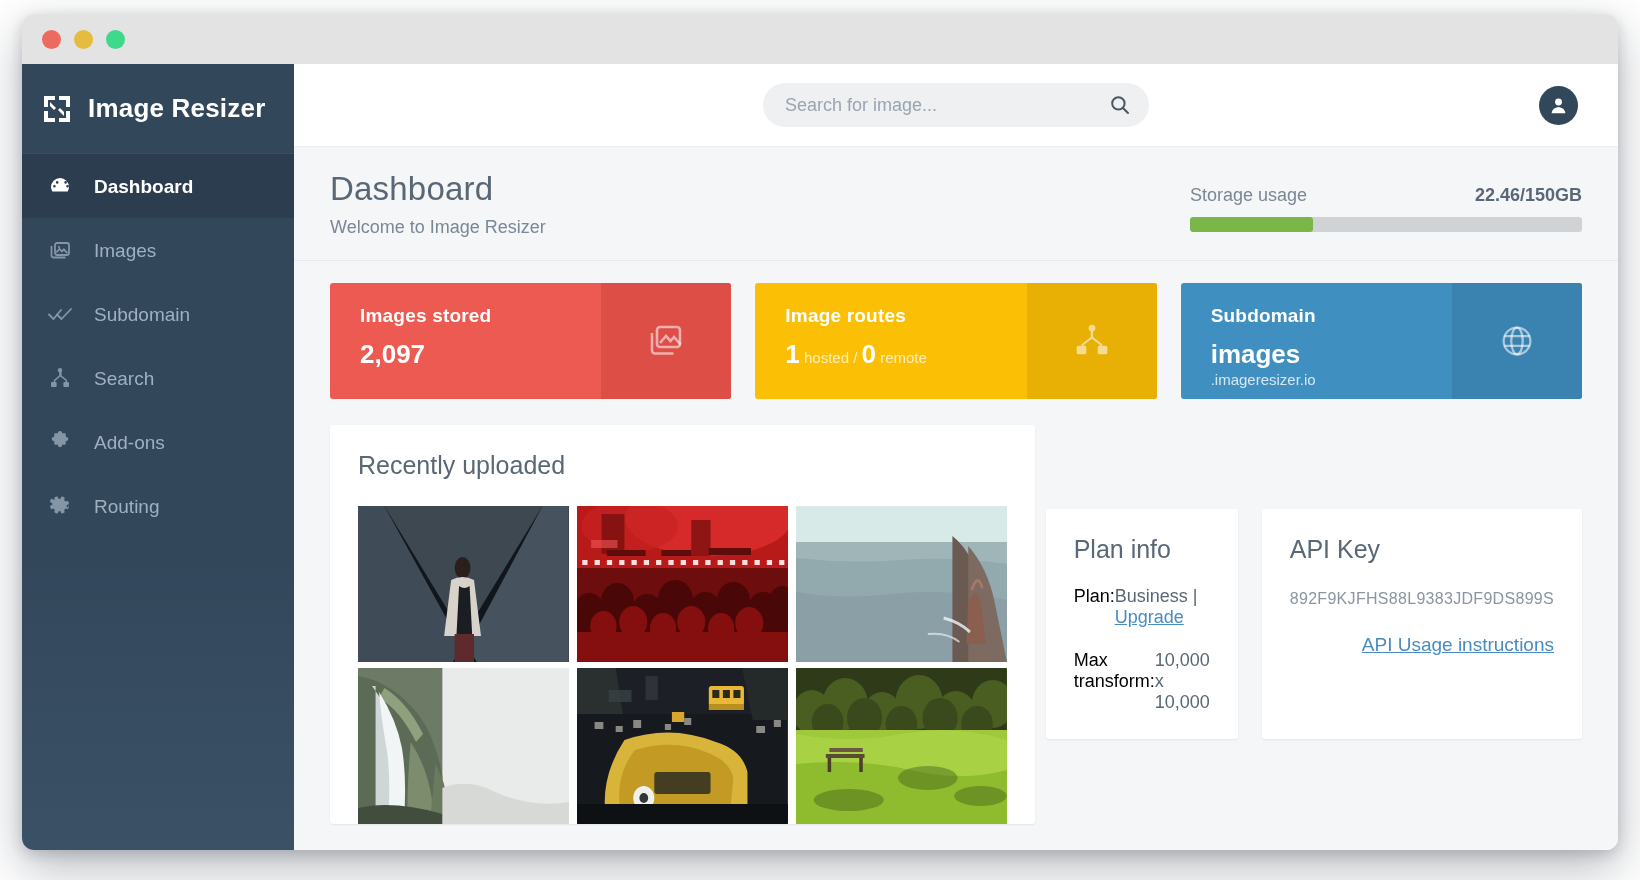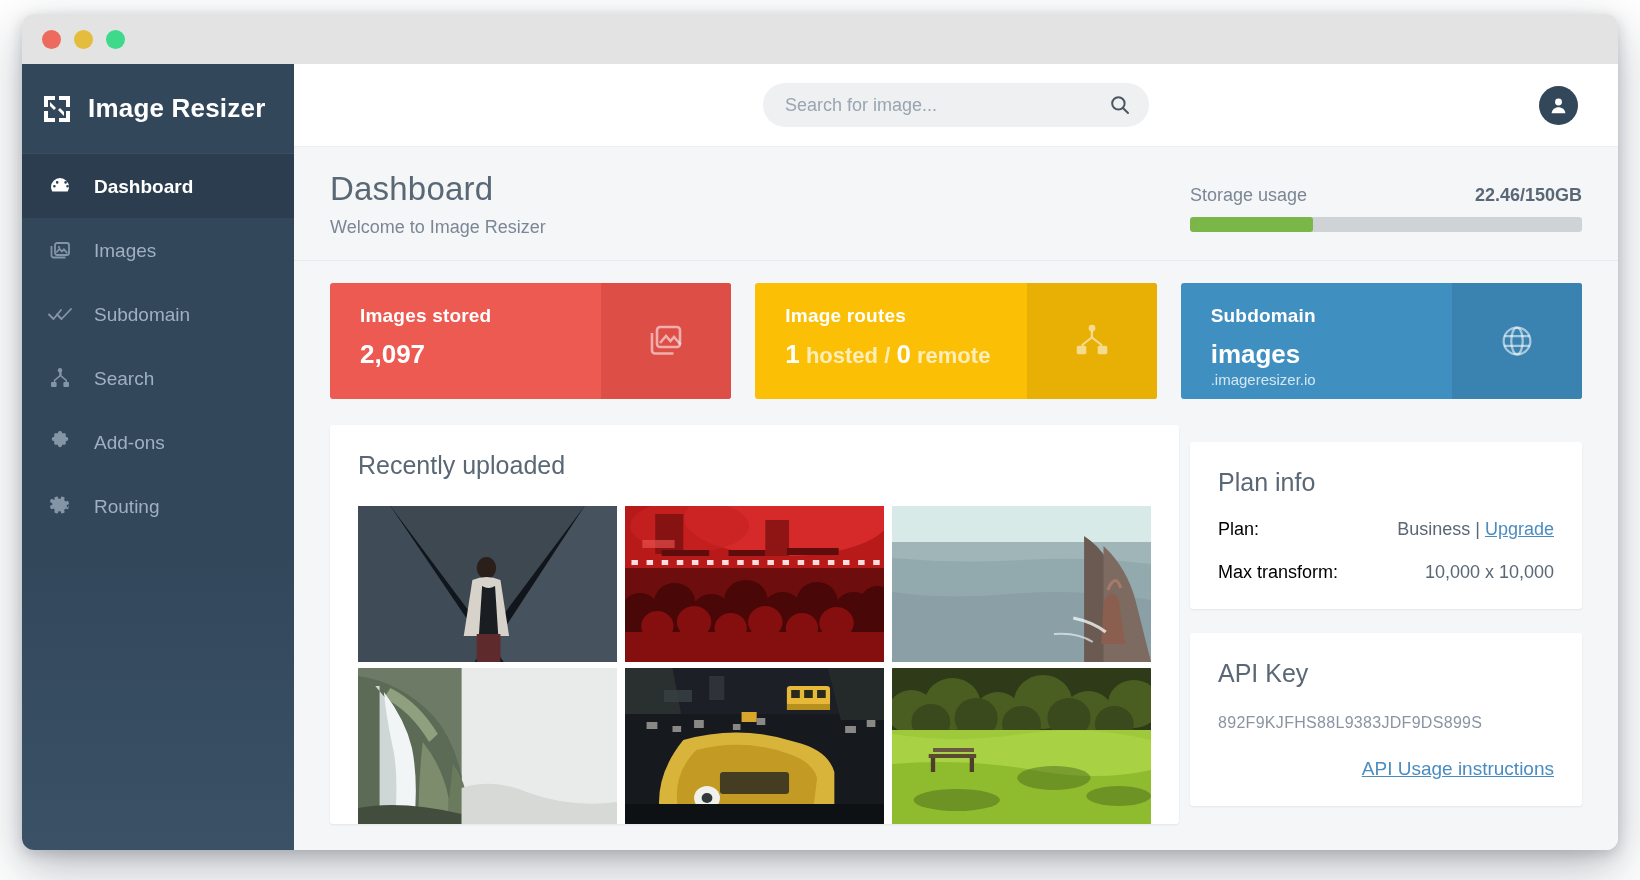--- a/index.html
+++ b/index.html
@@ -207,21 +207,21 @@
     overflow: hidden;
     cursor: pointer;
   }
   .stat-main {
     flex: 1 1 auto;
     padding: 22px 0 0 30px;
     color: #ffffff;
   }
   .stat-title { font-size: 19px; font-weight: bold; letter-spacing: 0.2px; }
   .stat-value { margin-top: 12px; font-size: 26px; font-weight: bold; }
-  .stat-value .muted { font-weight: bold; opacity: 0.72; font-size: 22px; }
+  .stat-value .muted { font-weight: normal; opacity: 0.72; font-size: 15px; }
   .stat-sub { font-size: 15px; opacity: 0.78; margin-top: 1px; }
   .stat-icon {
     flex: 0 0 130px;
     display: flex; align-items: center; justify-content: center;
   }
   .card-red   { background: #ed5a52; }
   .card-red .stat-icon   { background: #dd4e47; }
   .card-yellow{ background: #fbbf05; }
   .card-yellow .stat-icon{ background: #e8af04; }
   .card-blue  { background: #3f8fc1; }
@@ -255,21 +255,21 @@
     border-radius: 1px;
     overflow: hidden;
     position: relative;
     cursor: pointer;
   }
   .thumb svg { display: block; width: 100%; height: 100%; }
 
   .right-col {
     flex: 0 0 392px;
     display: flex;
-    flex-direction: column;
+    flex-direction: row;
     gap: 24px;
   }
   .panel-right { padding: 26px 28px 26px 28px; }
   .kv-row {
     display: flex;
     justify-content: space-between;
     align-items: baseline;
     margin-top: 22px;
     font-size: 18px;
     color: #5a6775;

